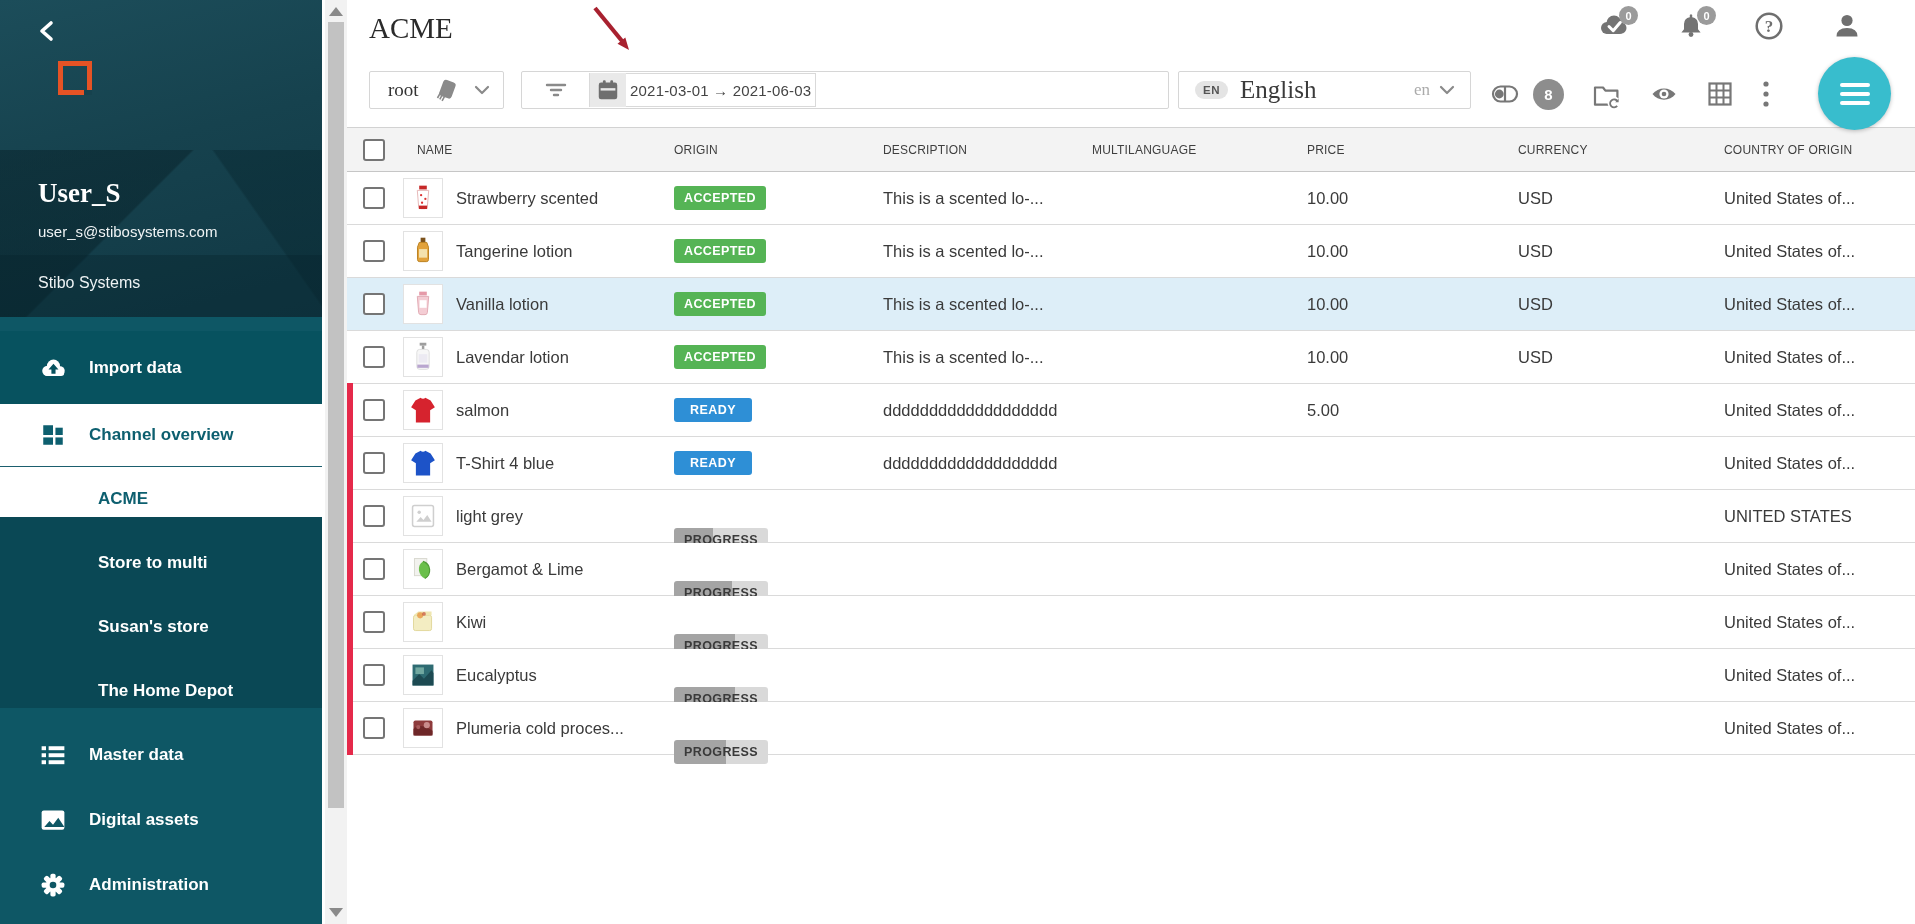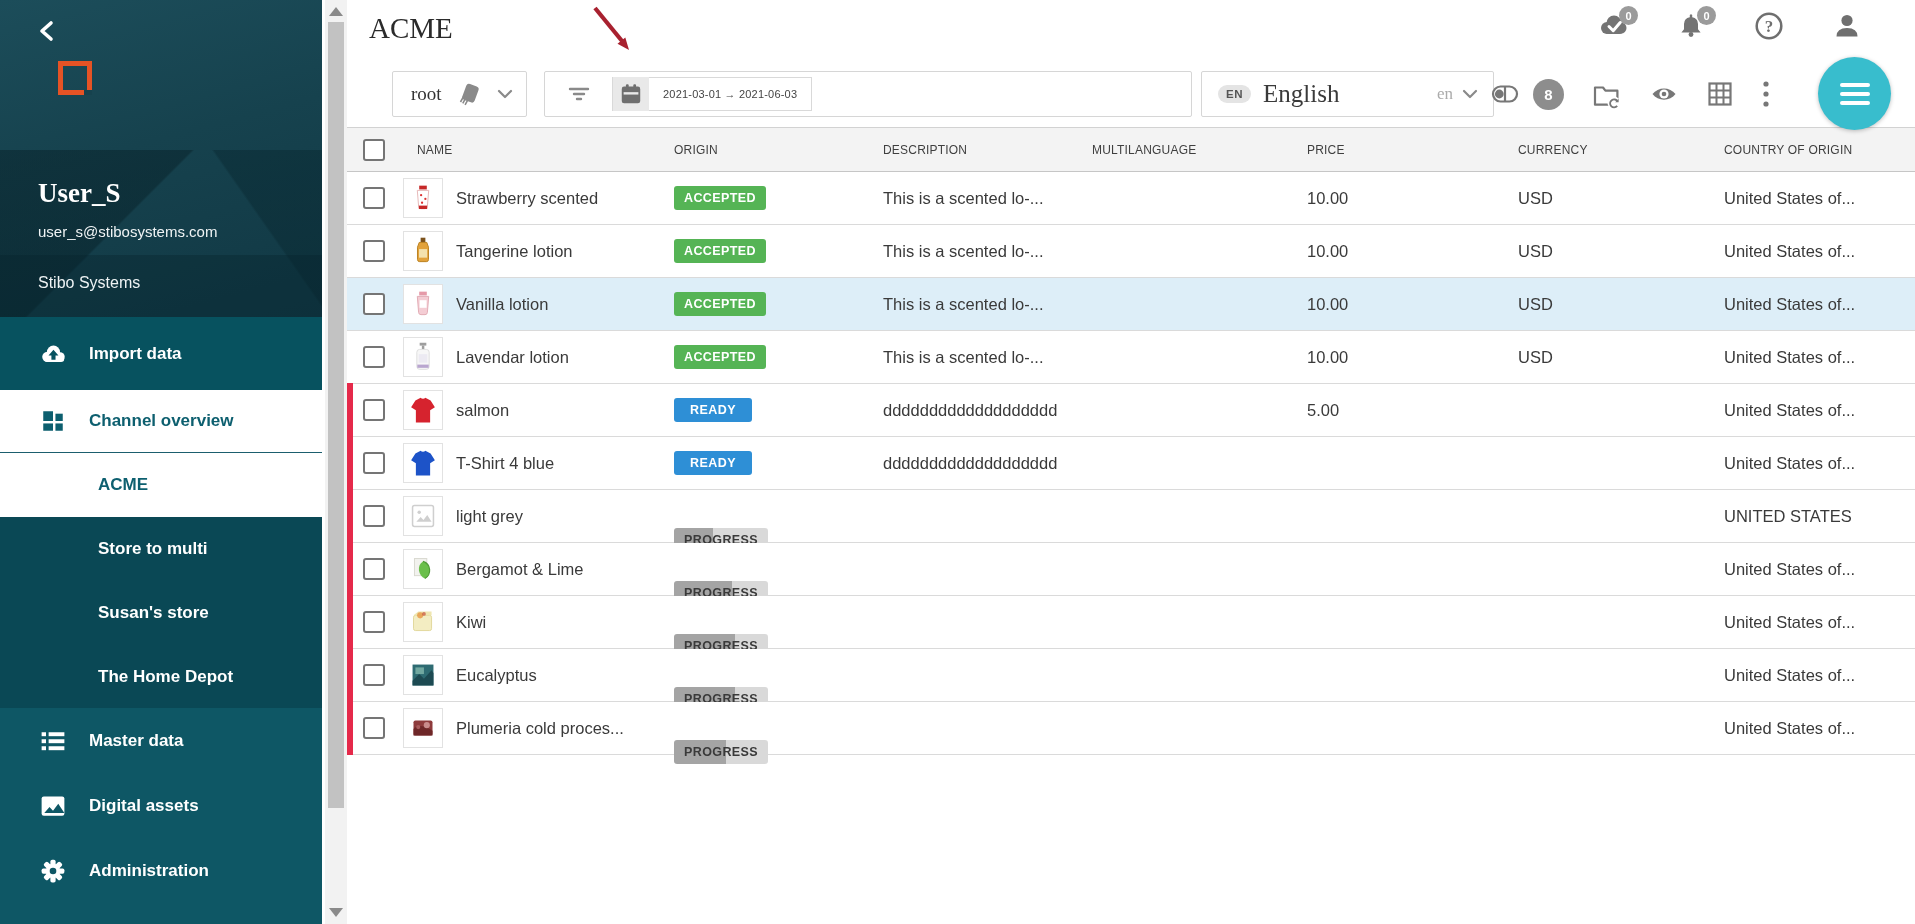--- a/index.html
+++ b/index.html
@@ -24,21 +24,21 @@
   .logo-square:after { content:""; position:absolute; right:-5px; bottom:-5px; width:8px; height:5px; background:#16424e; }
   .logo-text .brand { font-size:24px; letter-spacing:.5px; color:#fff; white-space:nowrap; }
   .logo-text .brand b { font-weight:bold; }
   .logo-text .brand span { font-weight:300; color:#e8eef0; }
   .logo-text .tagline { font-size:10px; letter-spacing:3.1px; color:#d7e2e5; margin-top:4px; white-space:nowrap; }
   #user-block { position:absolute; left:38px; top:178px; z-index:3; color:#fff; }
   #user-name { font-size:27px; font-weight:bold; }
   #user-email { font-size:15px; margin-top:14px; color:#f0f4f5; }
   #user-org { font-size:16px; margin-top:34px; color:#eef3f4; }
 
-  .nav-row { position:absolute; left:0; width:388px; display:flex; align-items:center; cursor:pointer; color:#fff; }
+  .nav-row { position:absolute; left:0; width:388px; display:flex; align-items:center; cursor:pointer; color:#fff;margin-top:14px; }
   .nav-row .nav-ic { position:absolute; left:38px; width:30px; height:30px; display:flex; align-items:center; justify-content:center; }
   .nav-label { position:absolute; left:89px; font-size:17px; font-weight:bold; white-space:nowrap; }
   .sub-label  { position:absolute; left:98px; font-size:17px; font-weight:bold; white-space:nowrap; }
   .nav-chevron { position:absolute; right:24px; width:18px; height:18px; }
   #nav-import   { top:317px; height:73px; background:#07525f; }
   #nav-channel  { top:390px; height:62px; background:#ffffff; color:#0d5f6f; }
   #nav-acme     { top:452px; height:65px; background:#ffffff; color:#0d5f6f; border-top:1px solid #1b5e6e; }
   #nav-acme .sub-label { font-weight:bold; }
   #grp-dark { position:absolute; top:517px; left:0; width:322px; height:191px; background:#0a4855; }
   #nav-store    { top:517px; height:64px; }
@@ -60,28 +60,28 @@
   #main { position:absolute; left:347px; top:0; width:1568px; height:924px; background:#fff; }
   #page-title { position:absolute; left:22px; top:12px; font-size:29px; color:#2b2b2b; }
   #annot-arrow { position:absolute; left:200px; top:2px; pointer-events:none; }
 
   #top-icons { position:absolute; top:10px; right:52px; display:flex; gap:46px; align-items:center; }
   .tico { position:relative; width:32px; height:32px; cursor:pointer; }
   .mini-badge { position:absolute; top:-4px; right:-9px; width:19px; height:19px; border-radius:50%;
     background:#9b9b9b; color:#fff; font-size:11px; font-weight:bold; display:flex; align-items:center; justify-content:center; }
 
   #toolbar { position:absolute; left:0; top:71px; width:1568px; height:46px; }
-  .tb-box { position:absolute; top:0; height:46px; border:1px solid #d6d6d6; border-radius:2px; background:#fff; display:flex; align-items:center;margin-left:23px; }
+  .tb-box { position:absolute; top:0; height:38px; border:1px solid #d6d6d6; border-radius:2px; background:#fff; display:flex; align-items:center; }
   #root-select { left:22px; width:135px; cursor:pointer; padding:0 12px 0 18px; justify-content:space-between; }
   #root-select .lbl { font-size:19px; color:#333; }
   #filter-box { left:174px; width:648px; }
   .funnel { margin:0 20px 0 21px; cursor:pointer; }
   #date-field { display:flex; align-items:center; height:34px; border:1px solid #d9d9d9; background:#fff; cursor:pointer; }
   #date-cal { width:36px; height:34px; background:#e9e9e9; display:flex; align-items:center; justify-content:center; }
-  #date-text { font-size:11px; color:#444; padding:0 14px; letter-spacing:.2px; }
+  #date-text { font-size:15px; color:#444; padding:0 4px; letter-spacing:.2px; }
   #lang-box { left:831px; width:293px; padding:0 14px 0 16px; cursor:pointer; }
   #lang-code { background:#e4e4e4; color:#555; font-size:11.5px; font-weight:bold; border-radius:9px; padding:3px 8px; letter-spacing:.5px; }
   #lang-name { font-size:25px; color:#3a3a3a; margin-left:12px; }
   #lang-right { margin-left:auto; display:flex; align-items:center; gap:8px; }
   #lang-short { font-size:17px; color:#ababab; }
   #tool-icons { position:absolute; left:1143px; top:0; height:46px; display:flex; align-items:center; gap:27px; }
   .tool-ic { cursor:pointer; display:flex; align-items:center; }
   #compare-badge { width:31px; height:31px; border-radius:50%; background:#8d8d8d; color:#fff; font-weight:bold;
     font-size:15px; display:flex; align-items:center; justify-content:center; margin-left:-14px; }
   #fab { position:absolute; right:24px; top:57px; width:73px; height:73px; border-radius:50%; background:#38bdcd;

